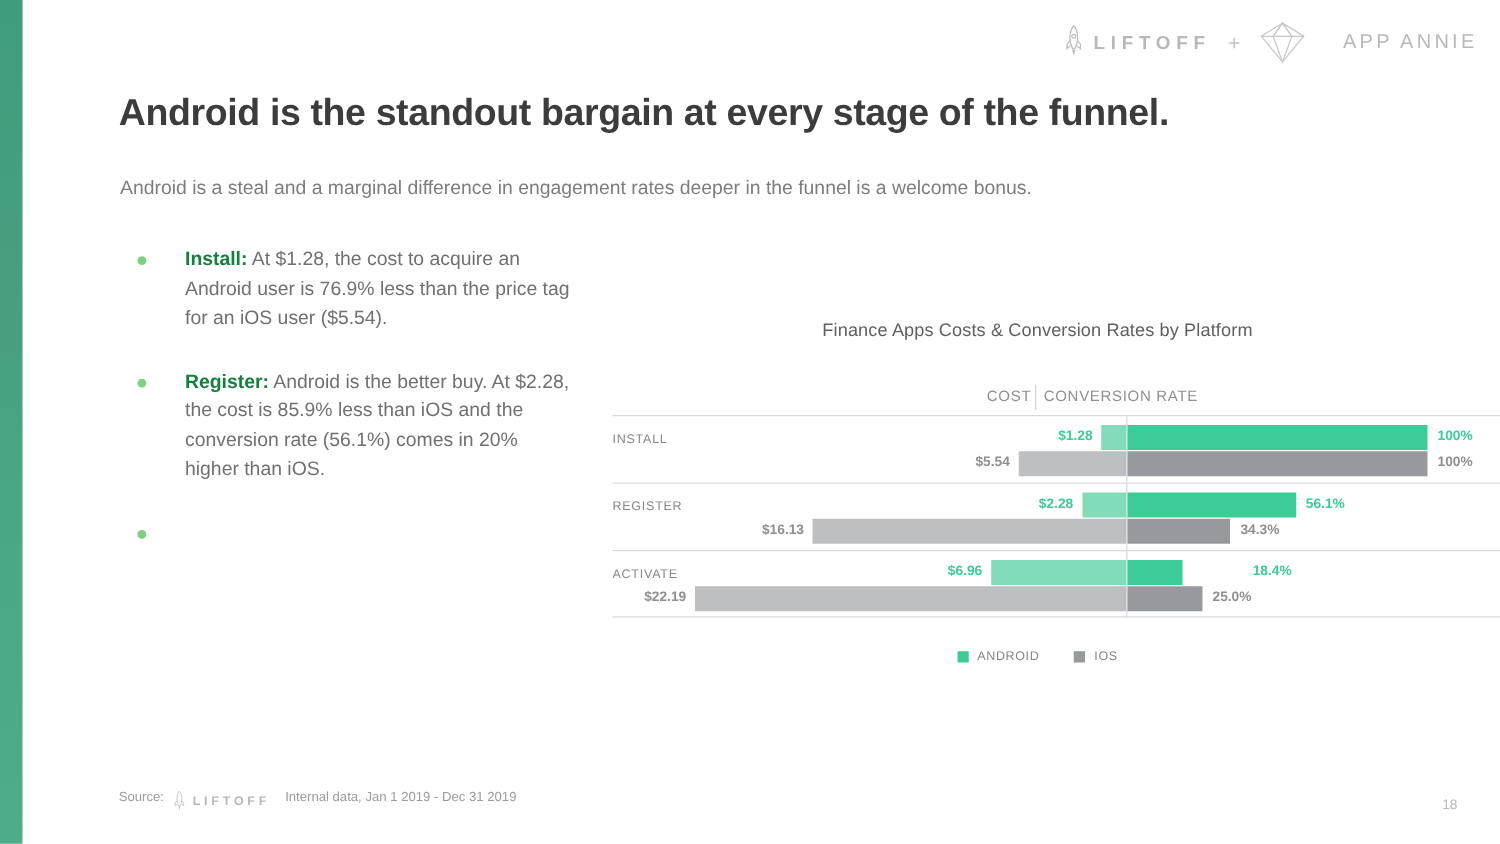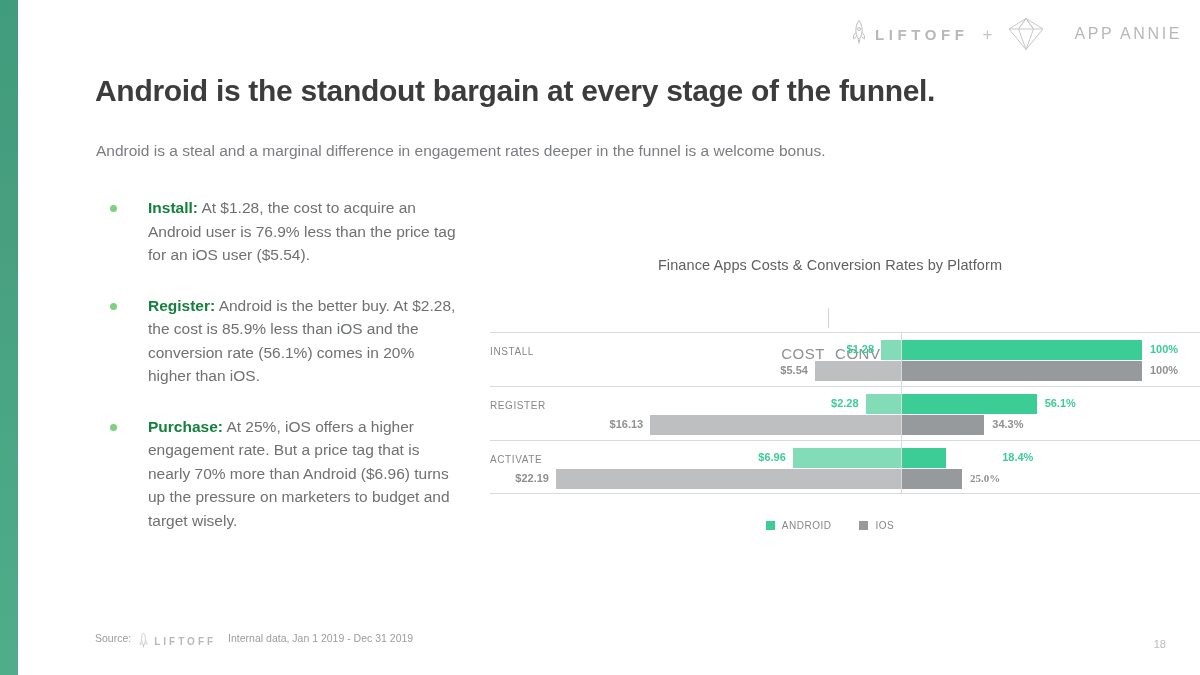--- a/index.html
+++ b/index.html
@@ -78,21 +78,21 @@
   .chart-title{
     text-align:center;font-size:14.5px;color:#5d5f61;font-weight:400;
     padding-top:9px;letter-spacing:0.1px;
   }
   .plot{position:absolute;left:30px;top:60px;width:710px;height:190px;}
 
   .col-head{
     position:absolute;left:0;top:0;width:710px;height:22px;
   }
   .col-head span{
-    position:absolute;font-size:15px;letter-spacing:0.55px;color:#8e9092;top:2px;margin-top:35px;
+    position:absolute;font-size:12px;letter-spacing:0.55px;color:#8e9092;top:2px;
   }
   .ch-cost{right:375px;}
   .ch-conv{left:345px;}
   .head-div{
     position:absolute;left:338px;top:0px;width:1px;height:20px;background:#d2d4d6;
   }
 
   .rows{position:absolute;left:0;top:24px;width:710px;}
   .row{position:relative;height:53px;border-top:1px solid #d8dadc;}
   .row-label{
@@ -167,21 +167,20 @@
     <div class="bullet">
       <span class="bullet-dot"></span>
       <div class="bullet-text"><span class="bullet-lead">Install:</span><span> At $1.28, the cost to acquire an Android user is 76.9% less than the price tag for an iOS user ($5.54).</span></div>
     </div>
     <div class="bullet">
       <span class="bullet-dot"></span>
       <div class="bullet-text"><span class="bullet-lead">Register:</span><span> Android is the better buy. At $2.28, the cost is 85.9% less than iOS and the conversion rate (56.1%) comes in 20% higher than iOS.</span></div>
     </div>
     <div class="bullet">
       <span class="bullet-dot"></span>
-      <div class="bullet-text"><span class="bullet-lead">Purchase:</span><span> At 25%, iOS offers a higher engagement rate. But a price tag that is nearly 70% more than Android ($6.96) turns up the pressure on marketers to budget and target wisely.</span></div>
     </div>
   </div>
 
   <div class="chart">
     <div class="chart-title">Finance Apps Costs &amp; Conversion Rates by Platform</div>
 
     <div class="plot">
 
       <div class="col-head">
         <span class="ch-cost">COST</span>
@@ -228,21 +227,21 @@
             <div class="bar-line t1 android">
               <div class="cost-bar" style="left: 302.789px; width: 108.211px;"></div>
               <div class="cost-val" style="right: 414.211px;">$6.96</div>
               <div class="conv-bar" style="width: 44.16px;"></div>
               <div class="conv-val" style="left: 464.16px; margin-left: 48px;">18.4%</div>
             </div>
             <div class="bar-line t2 ios">
               <div class="cost-bar" style="left: 66px; width: 345px;"></div>
               <div class="cost-val" style="right: 651px;">$22.19</div>
               <div class="conv-bar" style="width: 60px;"></div>
-              <div class="conv-val" style="left: 480px; font-family: Liberation Serif, serif;">25.0%</div>
+              <div class="conv-val" style="left: 480px;">25.0%</div>
             </div>
             <div class="row-bottom-line"></div>
           </div>
         </div>
     </div>
 
     <div class="legend" id="chart-legend">
         <div class="legend-item">
           <span class="legend-swatch" style="background: rgb(60, 205, 150);"></span>
           <span class="legend-label">ANDROID</span>

